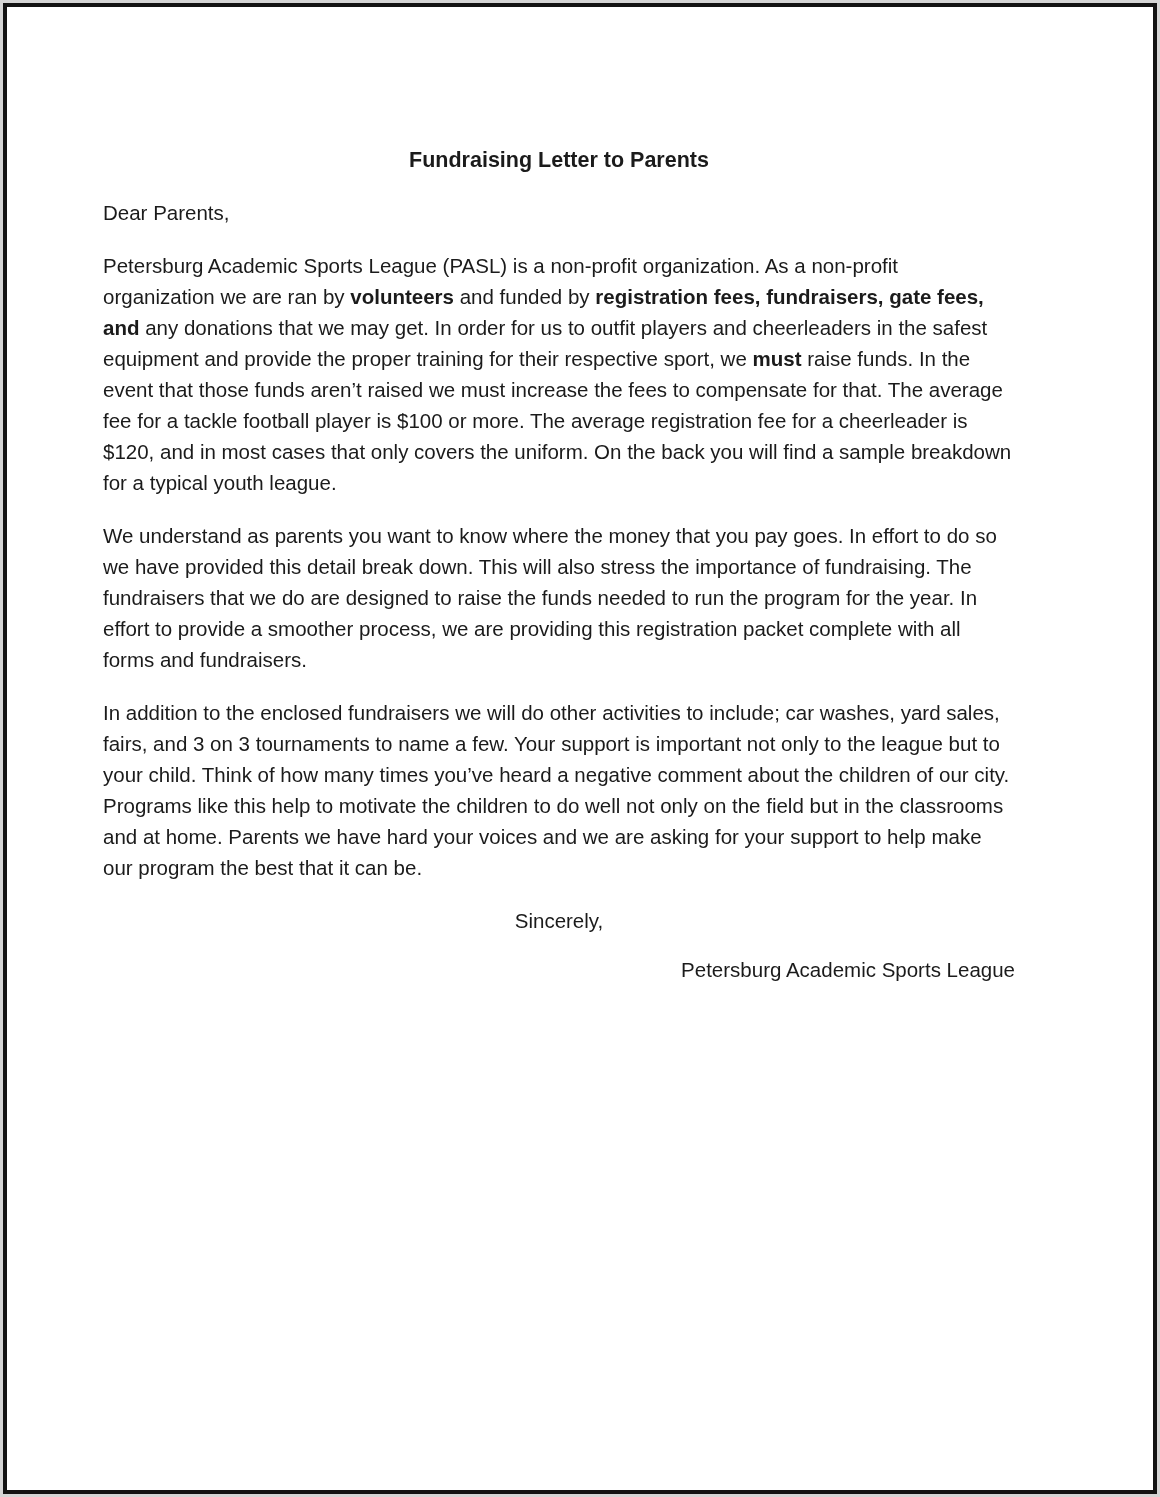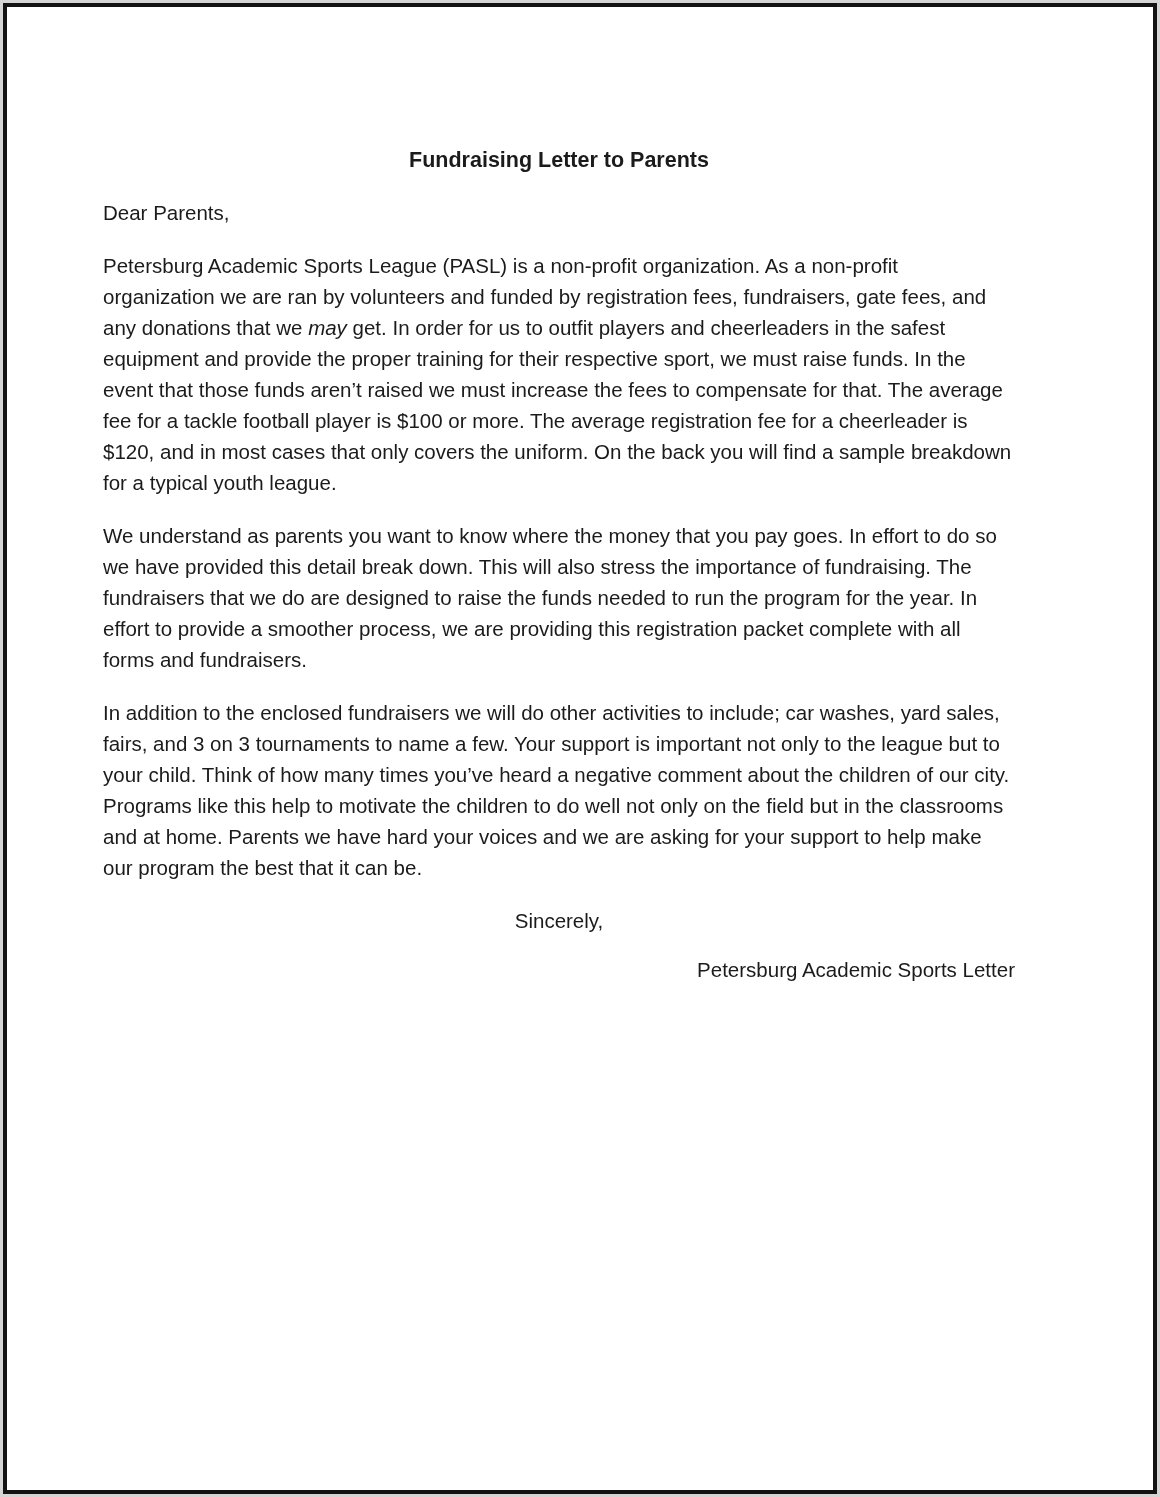--- a/index.html
+++ b/index.html
@@ -33,22 +33,22 @@
     text-align: center;
     margin: 0 0 21px 0;
     line-height: 31px;
   }
   .salutation {
     margin: 0 0 22px 0;
   }
   .para {
     margin: 0 0 22px 0;
   }
-  .para .b { font-weight: normal; }
-  .para .i { font-style: italic; }
+  .para .b { font-weight: bold; }
+  .para .i { }
   .signoff {
     text-align: center;
     margin: 0 0 18px 0;
   }
   .signature {
     text-align: right;
     margin: 0;
   }
 </style>
 </head>
@@ -57,15 +57,15 @@
 <div class="page">
   <div class="content">
     <h1 class="title">Fundraising Letter to Parents</h1>
     <p class="salutation">Dear Parents,</p>
     <div id="letter-body">
         <p class="para"><span>Petersburg Academic Sports League (PASL) is a non-profit organization. As a non-profit organization we are ran by </span><span class="b">volunteers</span><span> and funded by </span><span class="b">registration fees, fundraisers, gate fees, and</span><span> any donations that we </span><span class="i">may</span><span> get. In order for us to outfit players and cheerleaders in the safest equipment and provide the proper training for their respective sport, we </span><span class="b">must</span><span> raise funds. In the event that those funds aren’t raised we must increase the fees to compensate for that. The average fee for a tackle football player is $100 or more. The average registration fee for a cheerleader is $120, and in most cases that only covers the uniform. On the back you will find a sample breakdown for a typical youth league.</span></p>
         <p class="para"><span>We understand as parents you want to know where the money that you pay goes. In effort to do so we have provided this detail break down. This will also stress the importance of fundraising. The fundraisers that we do are designed to raise the funds needed to run the program for the year. In effort to provide a smoother process, we are providing this registration packet complete with all forms and fundraisers.</span></p>
         <p class="para"><span>In addition to the enclosed fundraisers we will do other activities to include; car washes, yard sales, fairs, and 3 on 3 tournaments to name a few. Your support is important not only to the league but to your child. Think of how many times you’ve heard a negative comment about the children of our city. Programs like this help to motivate the children to do well not only on the field but in the classrooms and at home. Parents we have hard your voices and we are asking for your support to help make our program the best that it can be.</span></p>
       </div>
     <p class="signoff">Sincerely,</p>
-    <p class="signature">Petersburg Academic Sports Letter</p>
+    <p class="signature">Petersburg Academic Sports League</p>
   </div>
 </div>
 
 </body></html>

